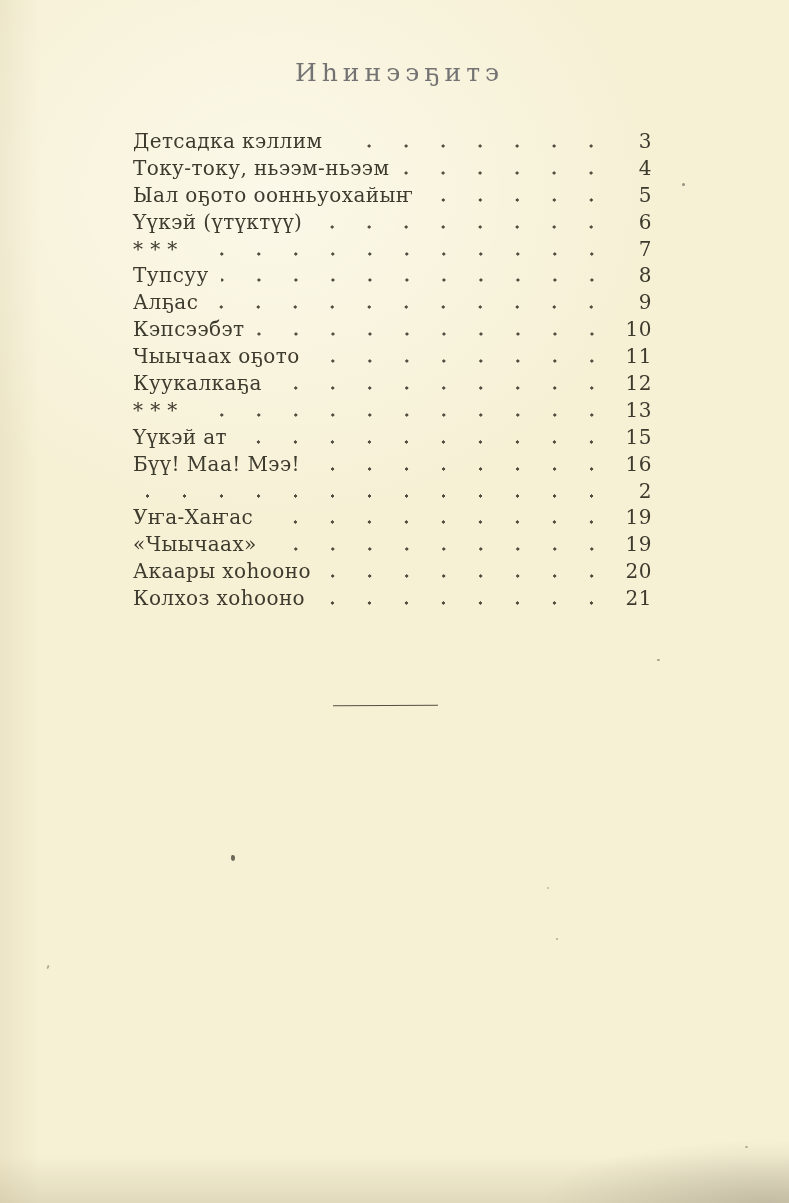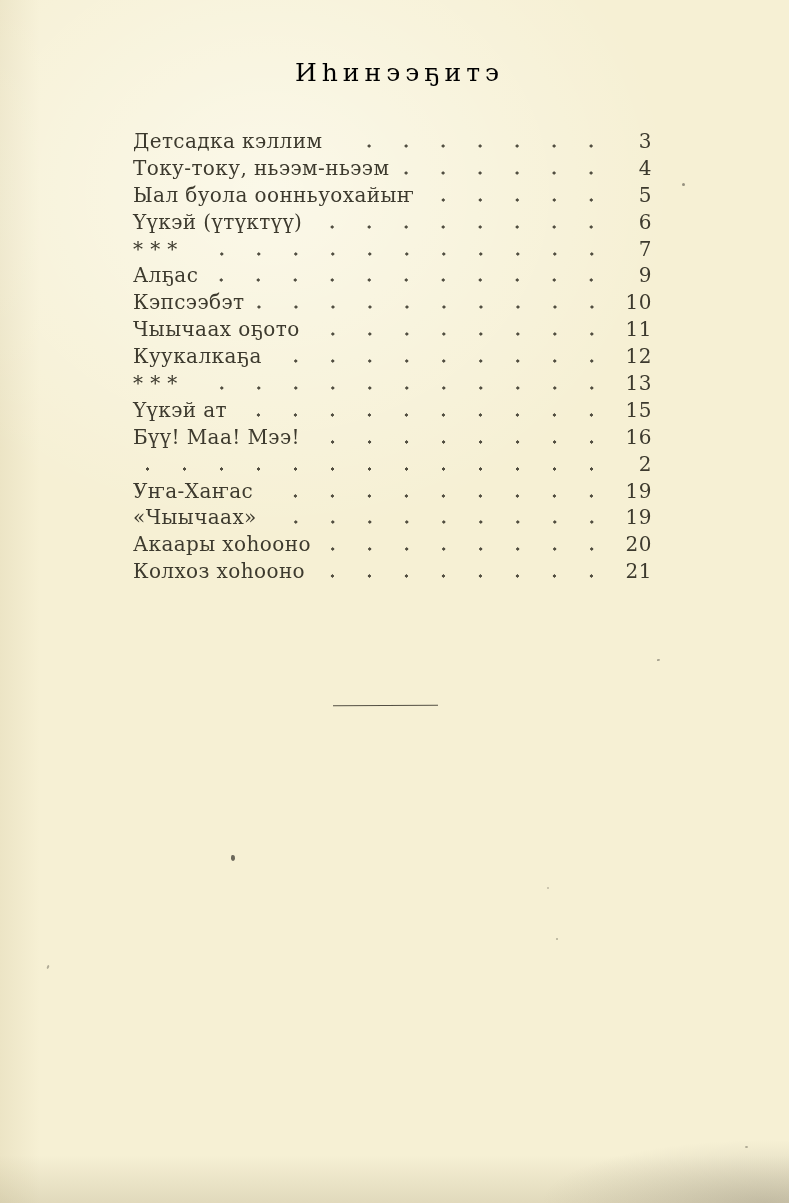--- a/index.html
+++ b/index.html
@@ -21,21 +21,21 @@
     color: #3d3a2e;
   }
   .page-title {
     position: absolute;
     top: 58px;
     left: 0;
     width: 100%;
     text-align: center;
     font-size: 25px;
     letter-spacing: 5px;
-    color: #000000;
+    color: #737373;
     text-indent: 10px;
   }
   .toc {
     position: absolute;
     top: 129px;
     left: 133px;
     width: 519px;
     font-size: 20px;
   }
   .toc-row {
@@ -99,37 +99,42 @@
       <span class="page-num">3</span>
     </div>
 
     <div class="toc-row">
       <span class="entry-title">Току-току, ньээм-ньээм</span>
       <span class="dot-leader"></span>
       <span class="page-num">4</span>
     </div>
 
     <div class="toc-row">
-      <span class="entry-title">Ыал буола оонньуохайыҥ</span>
+      <span class="entry-title">Ыал оҕото оонньуохайыҥ</span>
       <span class="dot-leader"></span>
       <span class="page-num">5</span>
     </div>
 
     <div class="toc-row">
       <span class="entry-title">Үүкэй (үтүктүү)</span>
       <span class="dot-leader"></span>
       <span class="page-num">6</span>
     </div>
 
     <div class="toc-row">
       <span class="entry-title">* * *</span>
       <span class="dot-leader"></span>
       <span class="page-num">7</span>
     </div>
 
+    <div class="toc-row">
+      <span class="entry-title">Тупсуу</span>
+      <span class="dot-leader"></span>
+      <span class="page-num">8</span>
+    </div>
 
     <div class="toc-row">
       <span class="entry-title">Алҕас</span>
       <span class="dot-leader"></span>
       <span class="page-num">9</span>
     </div>
 
     <div class="toc-row">
       <span class="entry-title">Кэпсээбэт</span>
       <span class="dot-leader"></span>

